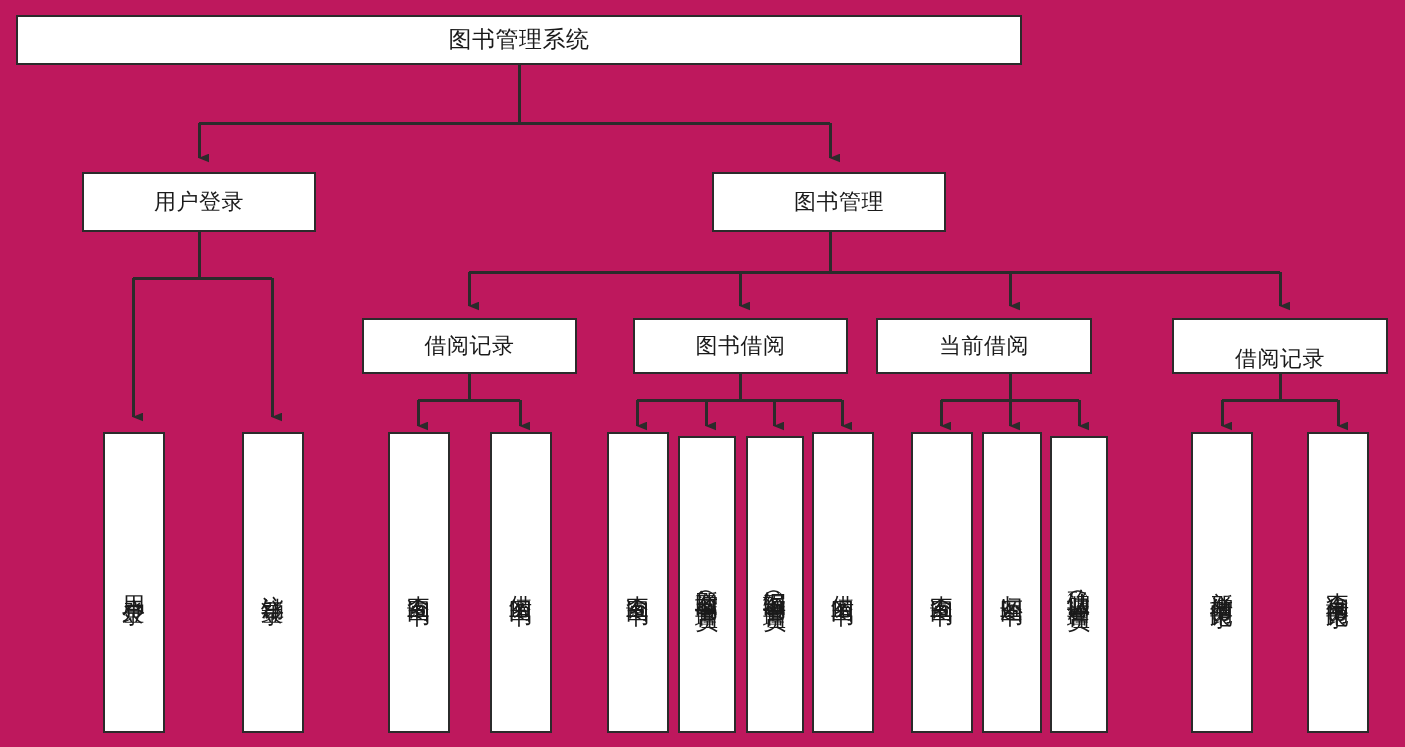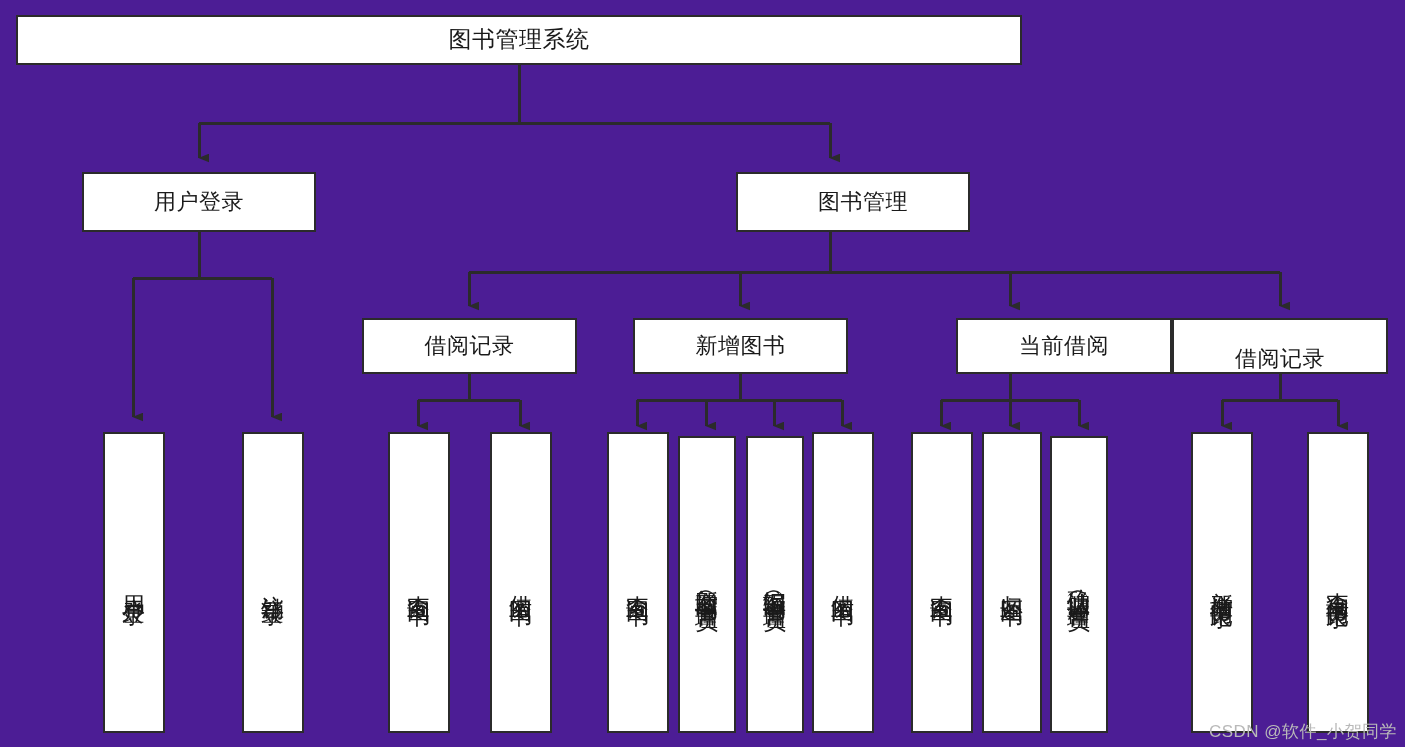--- a/index.html
+++ b/index.html
@@ -8,21 +8,21 @@
     padding: 0;
     background: #ffffff;
   }
   body {
     font-family: "Liberation Sans", "DejaVu Sans", sans-serif;
   }
   #diagram-canvas {
     position: relative;
     width: 1405px;
     height: 747px;
-    background: #4c1d95;
+    background: #be185d;
     overflow: hidden;
   }
   #connector-layer {
     position: absolute;
     left: 0;
     top: 0;
     width: 1405px;
     height: 747px;
     pointer-events: none;
   }
@@ -130,31 +130,31 @@
     </g>
   </svg>
 
   <div class="node horiz root" style="left:16px; top:15px; width:1006px; height:50px;">
     <span class="node-label">图书管理系统</span>
   </div>
 
   <div class="node horiz" style="left:82px; top:172px; width:234px; height:60px;">
     <span class="node-label">用户登录</span>
   </div>
-  <div class="node horiz" style="left:736px; top:172px; width:234px; height:60px;padding-left:20px;">
+  <div class="node horiz" style="left:712px; top:172px; width:234px; height:60px;padding-left:20px;">
     <span class="node-label">图书管理</span>
   </div>
 
   <div class="node horiz" style="left:362px; top:318px; width:215px; height:56px;">
     <span class="node-label">借阅记录</span>
   </div>
   <div class="node horiz" style="left:633px; top:318px; width:215px; height:56px;">
-    <span class="node-label">新增图书</span>
-  </div>
-  <div class="node horiz" style="left:956px; top:318px; width:216px; height:56px;">
+    <span class="node-label">图书借阅</span>
+  </div>
+  <div class="node horiz" style="left:876px; top:318px; width:216px; height:56px;">
     <span class="node-label">当前借阅</span>
   </div>
   <div class="node horiz" style="left:1172px; top:318px; width:216px; height:56px;align-items:flex-end;">
     <span class="node-label">借阅记录</span>
   </div>
 
   <div class="node vert" style="left:103px; top:432px; width:62px; height:301px;">
     <span class="node-label">用户登录</span>
   </div>
   <div class="node vert" style="left:242px; top:432px; width:62px; height:301px;">
@@ -191,14 +191,13 @@
     <span class="node-label">确认归还（管理员）</span>
   </div>
 
   <div class="node vert" style="left:1191px; top:432px; width:62px; height:301px;">
     <span class="node-label">新增借阅记录</span>
   </div>
   <div class="node vert" style="left:1307px; top:432px; width:62px; height:301px;">
     <span class="node-label">查询借阅记录</span>
   </div>
 
-  <div id="watermark">CSDN @软件_小贺同学</div>
 </div>
 
 </body></html>

